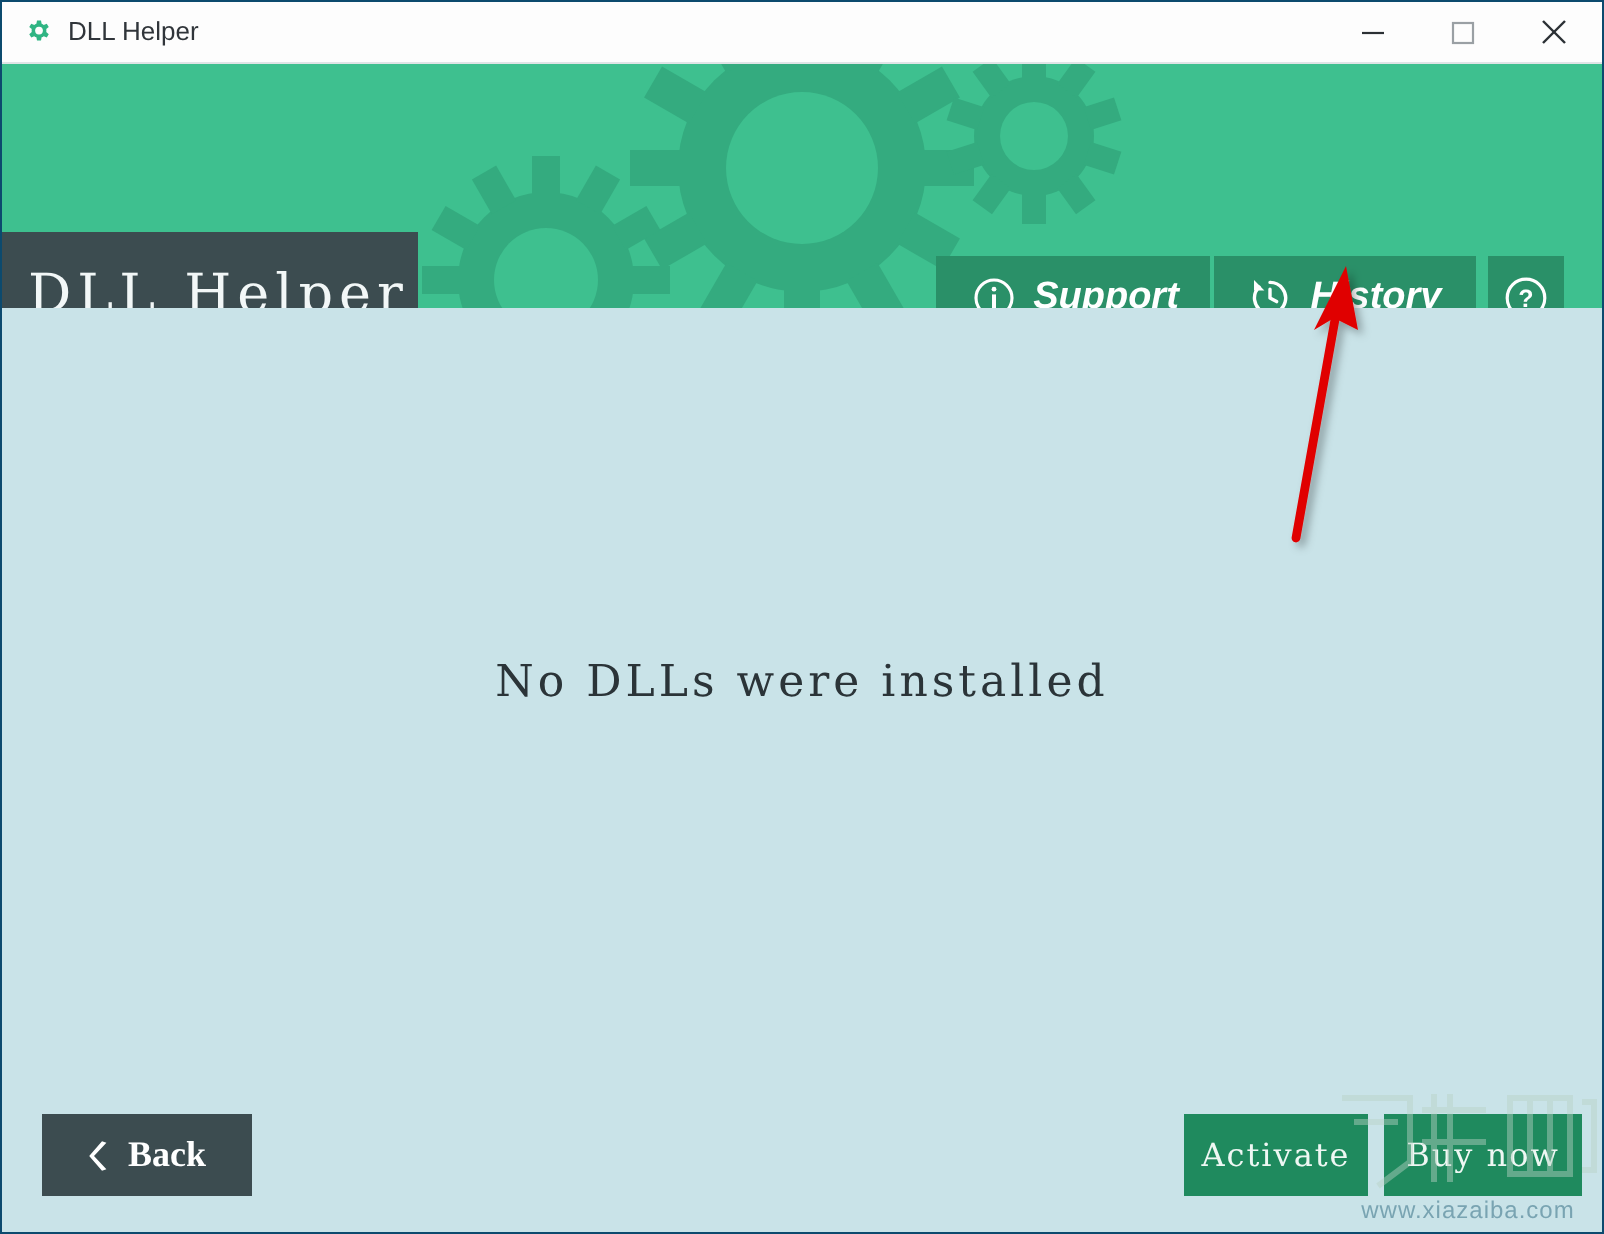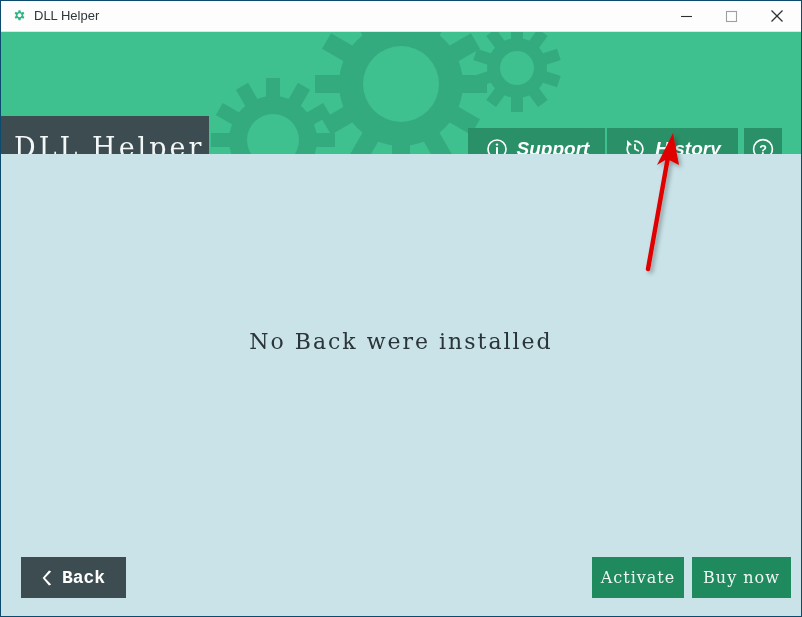--- a/index.html
+++ b/index.html
@@ -167,21 +167,21 @@
     color: #ffffff;
   }
   #back-chevron {
     margin-right: 9px;
     display: inline-flex;
     align-items: center;
   }
   #back-label {
     font-size: 18px;
     font-weight: bold;
-    font-family: Liberation Mono, monospace;
+    font-family: Liberation Serif, serif;
   }
 
   .footer-green-btn {
     position: absolute;
     background: #1f8a5e;
     display: flex;
     align-items: center;
     justify-content: center;
     cursor: pointer;
     color: #eef7f3;
@@ -356,40 +356,53 @@
       <span class="hbtn-icon" style="margin-right:0">
         <svg width="24" height="24" viewBox="0 0 24 24">
           <circle cx="12" cy="12" r="9.4" fill="none" stroke="#ffffff" stroke-width="1.6"></circle>
           <text x="12" y="16.6" text-anchor="middle" font-family="Liberation Sans, sans-serif" font-size="12.5" font-weight="bold" fill="#ffffff">?</text>
         </svg>
       </span>
     </div>
   </div>
 
   <div id="content">
-    <div id="empty-message">No Back were installed</div>
+    <div id="empty-message">No DLLs were installed</div>
   </div>
 
   <div id="btn-back">
     <span id="back-chevron">
       <svg width="11" height="16" viewBox="0 0 11 16">
         <path d="M9.2 1.4 L3.0 8 L9.2 14.6 L7.0 15.4 L0.6 8 L7.0 0.6 Z" fill="#ffffff"></path>
       </svg>
     </span>
     <span id="back-label">Back</span>
   </div>
 
   <div class="footer-green-btn" id="btn-activate">
     <span>Activate</span>
   </div>
 
   <div class="footer-green-btn" id="btn-buynow">
     <span>Buy now</span>
   </div>
 
+  <div id="watermark">
+    <svg id="watermark-mark" viewBox="0 0 138 58">
+      <g fill="none" stroke="#b9d2c5" stroke-width="3">
+        <path d="M6 8 L40 8 L40 40 L24 52"></path>
+        <path d="M12 20 L34 20"></path>
+        <path d="M52 6 L52 50 M46 14 L78 14 M46 30 L78 30 M60 6 L60 50"></path>
+        <path d="M90 8 L120 8 L120 46 L90 46 Z"></path>
+        <path d="M100 8 L100 46 M110 8 L110 46"></path>
+        <path d="M126 10 L132 10 L132 44 L126 44"></path>
+      </g>
+    </svg>
+    <div id="watermark-url">www.xiazaiba.com</div>
+  </div>
 
   <svg id="annotation-arrow" viewBox="0 0 80 165">
     <defs>
       <filter id="arrow-shadow" x="-50%" y="-50%" width="220%" height="220%">
         <feDropShadow dx="2.5" dy="2.5" stdDeviation="2" flood-color="#000000" flood-opacity="0.3"></feDropShadow>
       </filter>
     </defs>
     <g filter="url(#arrow-shadow)">
       <path d="M27 148 L47 36" stroke="#e00000" stroke-width="4.4" stroke-linecap="round" fill="none"></path>
       <path d="M52 12 L58 44 L46 38 L36 44 Z" fill="#e00000"></path>

